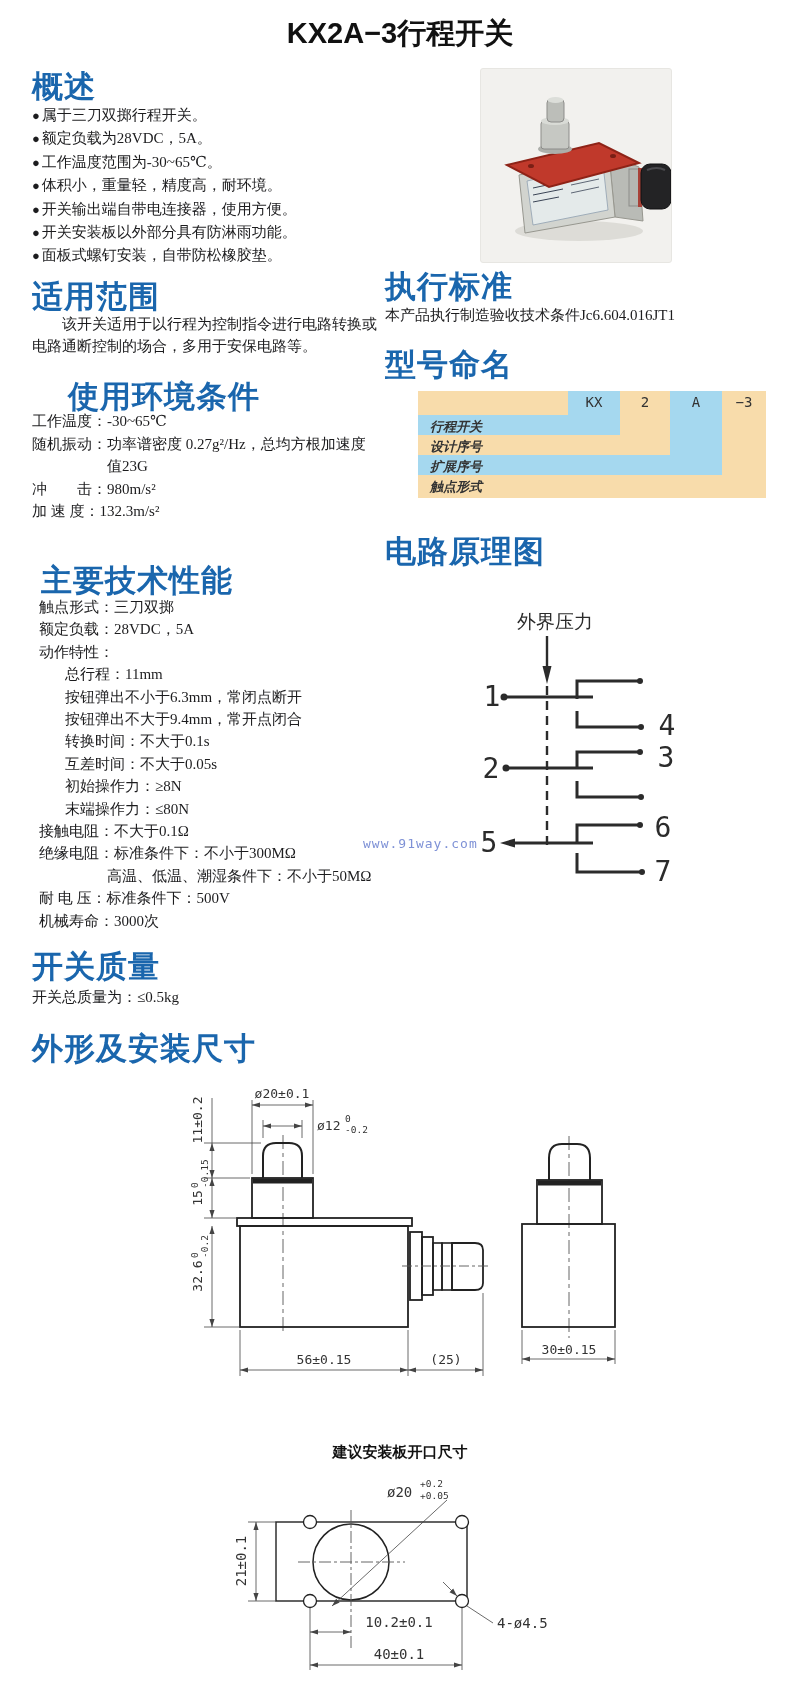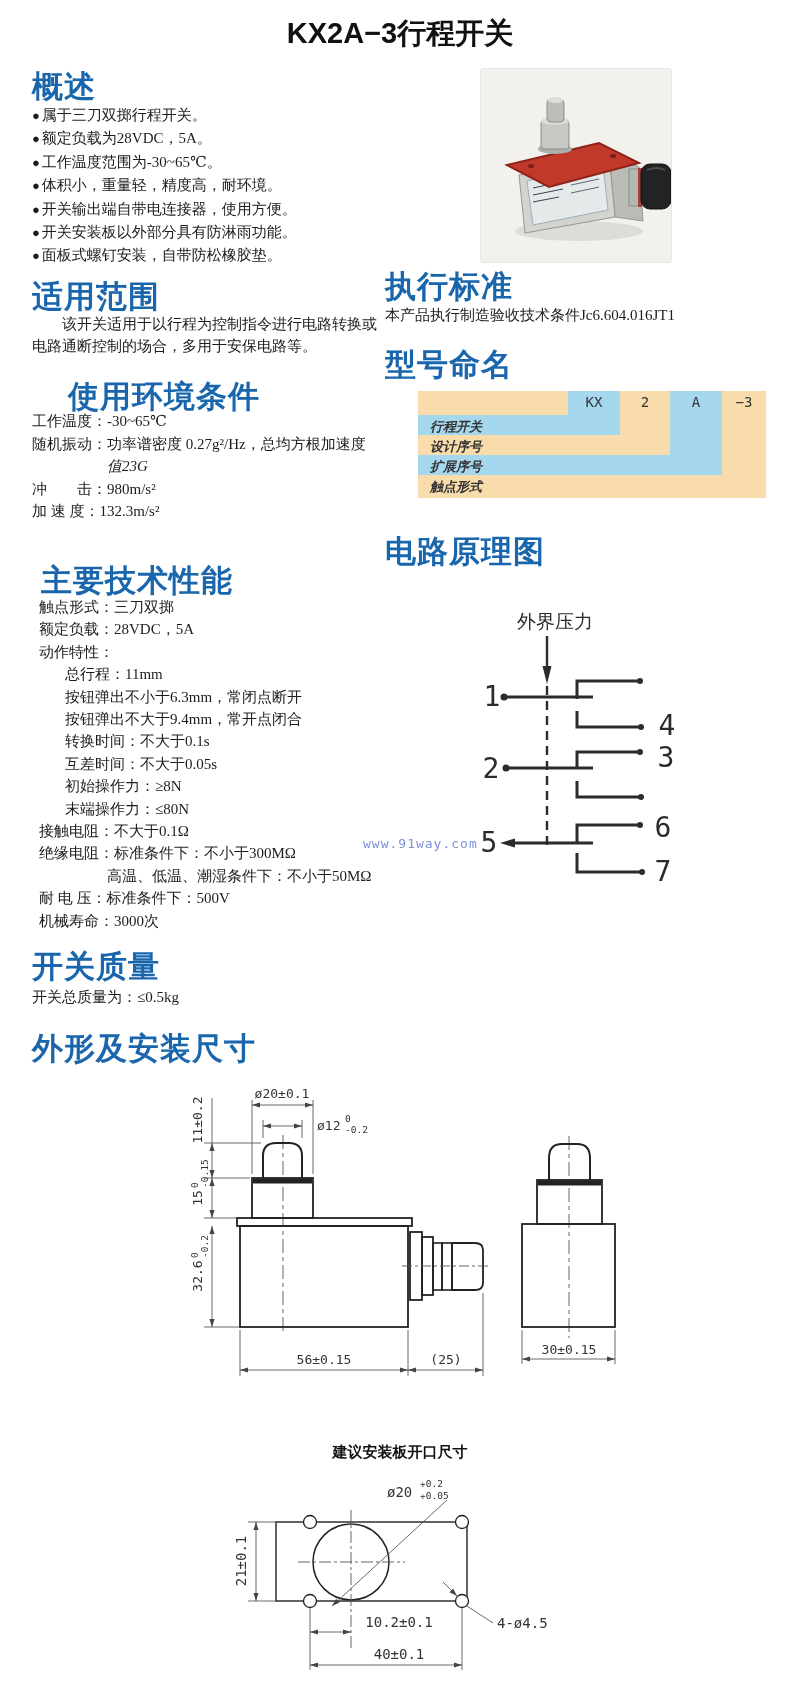--- a/index.html
+++ b/index.html
@@ -17,21 +17,21 @@
          font-family:"Liberation Sans","DejaVu Sans",sans-serif;font-weight:bold;
          font-size:29px;color:#111;}
   .h1{position:absolute;font-weight:bold;font-size:31px;color:var(--heading-blue);
       white-space:nowrap;letter-spacing:1px;}
   .txt{font-size:15px;white-space:nowrap;}
   .blk{position:absolute;left:32px;}
   .bullets{top:104px;line-height:22.4px;}
   .b-line .glyph{font-size:13px;margin-right:2px;}
   .scope-p{top:314px;width:356px;font-size:15px;line-height:21.5px;text-indent:2em;white-space:normal;}
   .env{top:410px;line-height:22.5px;}
-  .env .pad{padding-left:75px;font-style:italic;}
+  .env .pad{padding-left:75px;}
   .perf{top:596px;line-height:22.4px;}
   .i0{padding-left:0;margin-left:7px;} .i1{padding-left:33px;} .i2{padding-left:75px;}
   .weight-line{top:988px;}
   .std-text{position:absolute;left:385px;top:306px;font-size:15px;white-space:nowrap;}
   
   .mn{position:absolute;left:418px;top:391px;width:348px;height:107px;background:var(--table-tan);}
   .mn .blue{position:absolute;background:var(--table-blue);}
   .mn .code{position:absolute;top:3px;height:21px;text-align:center;
             font-family:"DejaVu Sans Mono",monospace;font-size:14px;color:#333;}
   .mn .rowlab{position:absolute;left:12px;font-size:13px;font-style:italic;font-weight:600;

